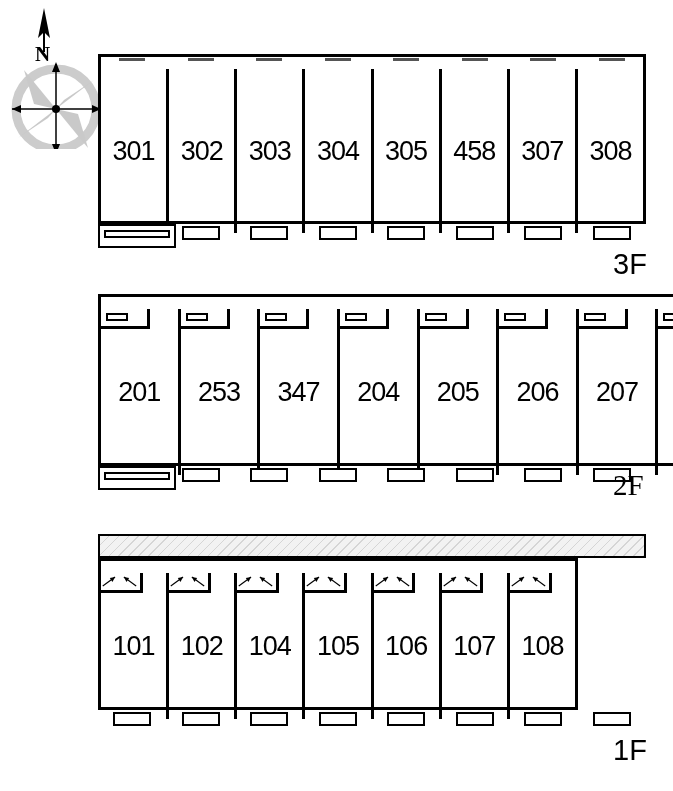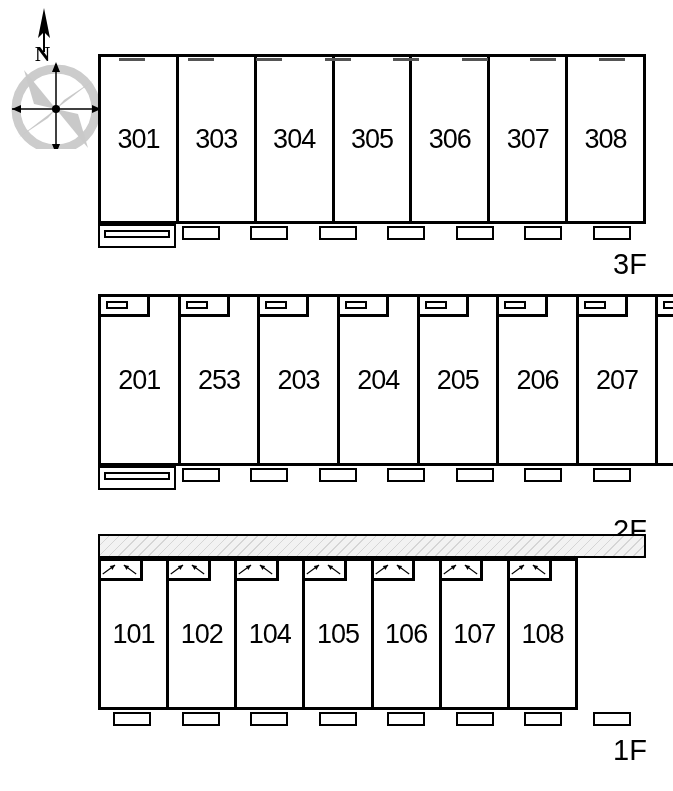--- a/index.html
+++ b/index.html
@@ -43,21 +43,21 @@
   
   .building {
     position: absolute;
     border: 3px solid #000;
     background: #fff;
     box-sizing: border-box;
   }
 
   .units {
     position: absolute;
-    left: 0; top: 0;
+    left: 0; top: 12px;
     width: 100%;
     height: 100%;
     display: flex;
   }
   .unit {
     position: relative;
     flex: 1 1 0;
     border-right: 3px solid #000;
     box-sizing: border-box;
     display: flex;
@@ -186,30 +186,33 @@
   <div style="position:absolute; left:29px; top:38px; font-size:21px; font-weight:bold; font-family:'Liberation Serif', serif;">N</div>
 </div>
 
 <div class="floor">
   <div class="building" style="left:0px; top:54px; width:548px; height:170px;">
     <div class="units">
       <div class="unit">
           <span class="unit-label">301</span>
         </div>
       <div class="unit">
+          <span class="unit-label">302</span>
+        </div>
+      <div class="unit">
           <span class="unit-label">303</span>
         </div>
       <div class="unit">
           <span class="unit-label">304</span>
         </div>
       <div class="unit">
           <span class="unit-label">305</span>
         </div>
       <div class="unit">
-          <span class="unit-label">306</span>
+          <span class="unit-label">458</span>
         </div>
       <div class="unit">
           <span class="unit-label">307</span>
         </div>
       <div class="unit">
           <span class="unit-label">308</span>
         </div>
     </div>
   </div>
 
@@ -284,21 +287,21 @@
       <div class="unit">
         <div class="alcove">
             <span class="alcove-door"></span>
           </div>
         <span class="unit-label">253</span>
       </div>
       <div class="unit">
         <div class="alcove">
             <span class="alcove-door"></span>
           </div>
-        <span class="unit-label">203</span>
+        <span class="unit-label">347</span>
       </div>
       <div class="unit">
         <div class="alcove">
             <span class="alcove-door"></span>
           </div>
         <span class="unit-label">204</span>
       </div>
       <div class="unit">
         <div class="alcove">
             <span class="alcove-door"></span>
@@ -348,21 +351,21 @@
         <span class="stub"></span>
       </div>
     <div class="stubcell">
         <span class="stub"></span>
       </div>
     <div class="stubcell">
         <span class="stub"></span>
       </div>
   </div>
 
-  <div class="floor-label" style="left:515px; top:518px;">2F</div>
+  <div class="floor-label" style="left:515px; top:473px;font-family:Liberation Serif, serif;">2F</div>
 </div>
 
 <div class="floor">
 
   <div class="parking" style="left:0px; top:534px; width:548px; height:24px;">
     <div class="parking-hatch"></div>
   </div>
 
   <div class="building" style="left:0px; top:558px; width:480px; height:152px;">
     <div class="units">

